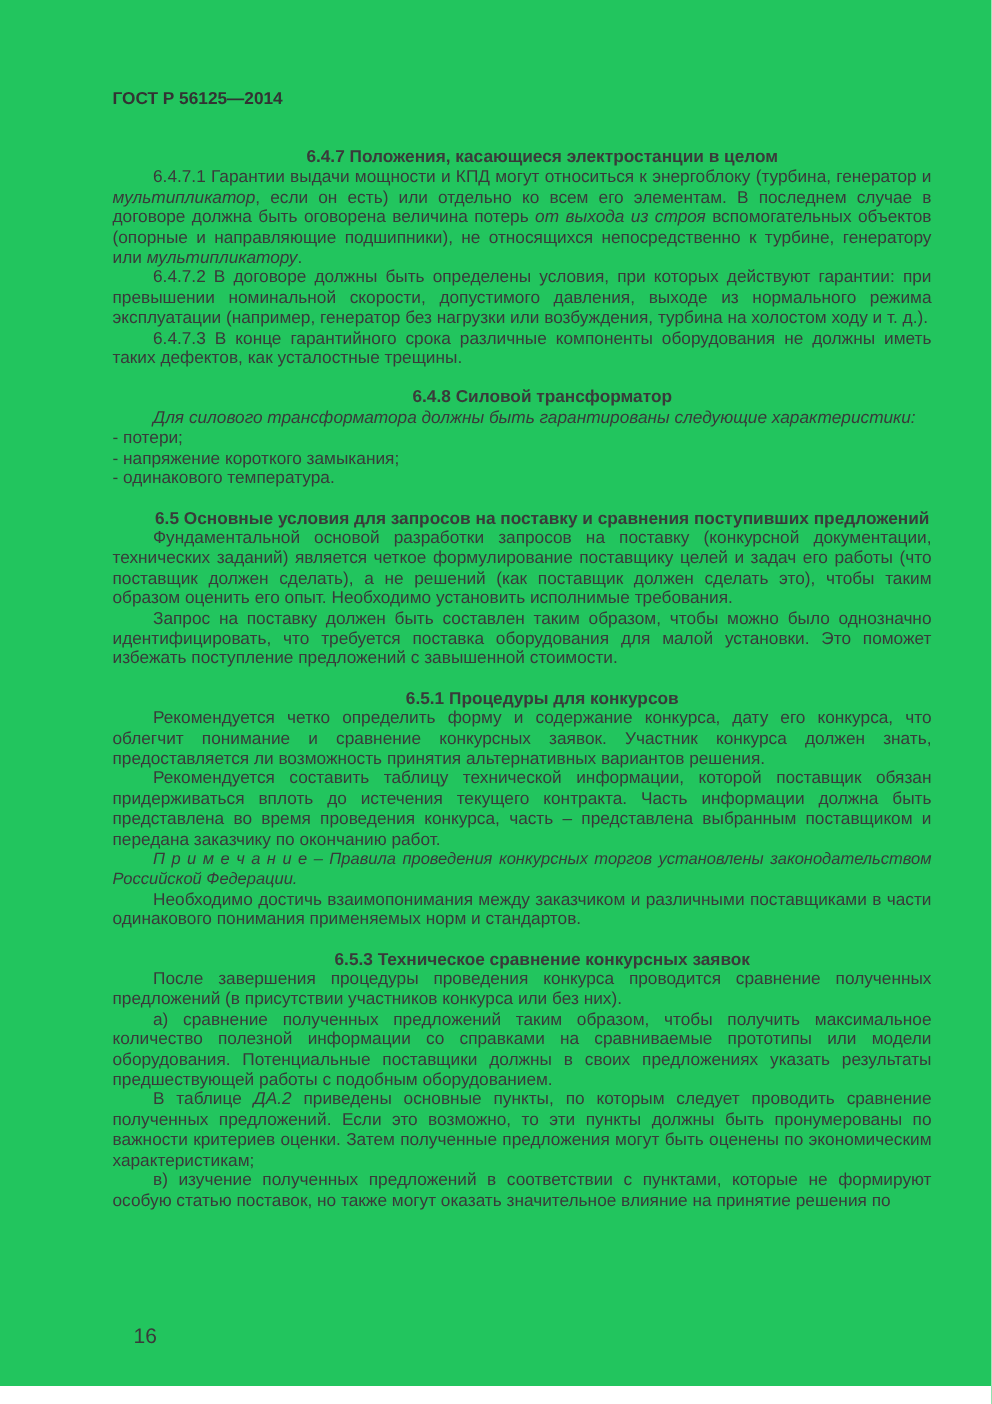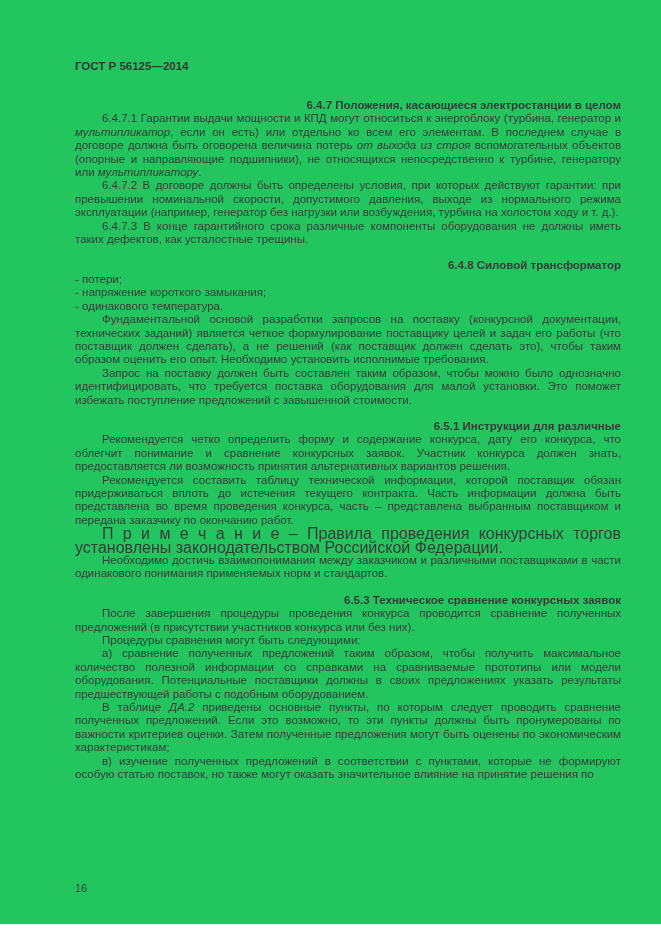--- a/index.html
+++ b/index.html
@@ -31,68 +31,70 @@
     width: 546px;
     font-size: 11.5px;
     line-height: 13.4px;
   }
   .block { margin: 0; }
   .block span { white-space: pre-wrap; }
   .heading {
     font-weight: bold;
     text-indent: 27px;
     margin-top: 13px;
-    text-align: right;
+    text-align: center;
   }
   .para {
     text-align: justify;
     text-indent: 27px;
   }
   .list {
     text-align: justify;
     text-indent: 0;
   }
   .note {
     text-align: justify;
     text-indent: 27px;
-    font-size: 16px;
+    font-style: italic;
+    font-size: 11px;
   }
   .italic { font-style: italic; }
   .page-number {
     position: absolute;
-    left: 75px;
+    left: 89px;
     top: 882px;
-    font-size: 11px;
+    font-size: 14px;
     color: #3a3a3a;
   }
 </style>
 </head>
 <body>
 
 <div class="page">
   <div class="doc-header">ГОСТ Р 56125—2014</div>
 
   <div class="doc-content">
       <div class="block heading"><span>6.4.7 Положения, касающиеся электростанции в целом</span></div>
       <div class="block para"><span>6.4.7.1 Гарантии выдачи мощности и КПД могут относиться к энергоблоку (турбина, генератор и </span><span class="italic">мультипликатор</span><span>, если он есть) или отдельно ко всем его элементам. В последнем случае в договоре должна быть оговорена величина потерь </span><span class="italic">от выхода из строя</span><span> вспомогательных объектов (опорные и направляющие подшипники), не относящихся непосредственно к турбине, генератору или </span><span class="italic">мультипликатору</span><span>.</span></div>
       <div class="block para"><span>6.4.7.2 В договоре должны быть определены условия, при которых действуют гарантии: при превышении номинальной скорости, допустимого давления, выходе из нормального режима эксплуатации (например, генератор без нагрузки или возбуждения, турбина на холостом ходу и т. д.).</span></div>
       <div class="block para"><span>6.4.7.3 В конце гарантийного срока различные компоненты оборудования не должны иметь таких дефектов, как усталостные трещины.</span></div>
       <div class="block heading"><span>6.4.8 Силовой трансформатор</span></div>
+      <div class="block para"><span class="italic">Для силового трансформатора должны быть гарантированы следующие характеристики:</span></div>
       <div class="block list"><span>- потери;</span></div>
       <div class="block list"><span>- напряжение короткого замыкания;</span></div>
       <div class="block list"><span>- одинакового температура.</span></div>
+      <div class="block heading"><span>6.5 Основные условия для запросов на поставку и сравнения поступивших предложений</span></div>
       <div class="block para"><span>Фундаментальной основой разработки запросов на поставку (конкурсной документации, технических заданий) является четкое формулирование поставщику целей и задач его работы (что поставщик должен сделать), а не решений (как поставщик должен сделать это), чтобы таким образом оценить его опыт. Необходимо установить исполнимые требования.</span></div>
       <div class="block para"><span>Запрос на поставку должен быть составлен таким образом, чтобы можно было однозначно идентифицировать, что требуется поставка оборудования для малой установки. Это поможет избежать поступление предложений с завышенной стоимости.</span></div>
-      <div class="block heading"><span>6.5.1 Инструкции для различные</span></div>
+      <div class="block heading"><span>6.5.1 Процедуры для конкурсов</span></div>
       <div class="block para"><span>Рекомендуется четко определить форму и содержание конкурса, дату его конкурса, что облегчит понимание и сравнение конкурсных заявок. Участник конкурса должен знать, предоставляется ли возможность принятия альтернативных вариантов решения.</span></div>
       <div class="block para"><span>Рекомендуется составить таблицу технической информации, которой поставщик обязан придерживаться вплоть до истечения текущего контракта. Часть информации должна быть представлена во время проведения конкурса, часть – представлена выбранным поставщиком и передана заказчику по окончанию работ.</span></div>
       <div class="block note"><span>П р и м е ч а н и е – Правила проведения конкурсных торгов установлены законодательством Российской Федерации.</span></div>
       <div class="block para"><span>Необходимо достичь взаимопонимания между заказчиком и различными поставщиками в части одинакового понимания применяемых норм и стандартов.</span></div>
       <div class="block heading"><span>6.5.3 Техническое сравнение конкурсных заявок</span></div>
       <div class="block para"><span>После завершения процедуры проведения конкурса проводится сравнение полученных предложений (в присутствии участников конкурса или без них).</span></div>
-      <div class="block para"><span>Процедуры сравнения могут быть следующими:</span></div>
       <div class="block para"><span>а) сравнение полученных предложений таким образом, чтобы получить максимальное количество полезной информации со справками на сравниваемые прототипы или модели оборудования. Потенциальные поставщики должны в своих предложениях указать результаты предшествующей работы с подобным оборудованием.</span></div>
       <div class="block para"><span>В таблице </span><span class="italic">ДА.2</span><span> приведены основные пункты, по которым следует проводить сравнение полученных предложений. Если это возможно, то эти пункты должны быть пронумерованы по важности критериев оценки. Затем полученные предложения могут быть оценены по экономическим характеристикам;</span></div>
       <div class="block para"><span>в) изучение полученных предложений в соответствии с пунктами, которые не формируют особую статью поставок, но также могут оказать значительное влияние на принятие решения по</span></div>
     </div>
 
   <div class="page-number">16</div>
 </div>
 
 </body></html>

